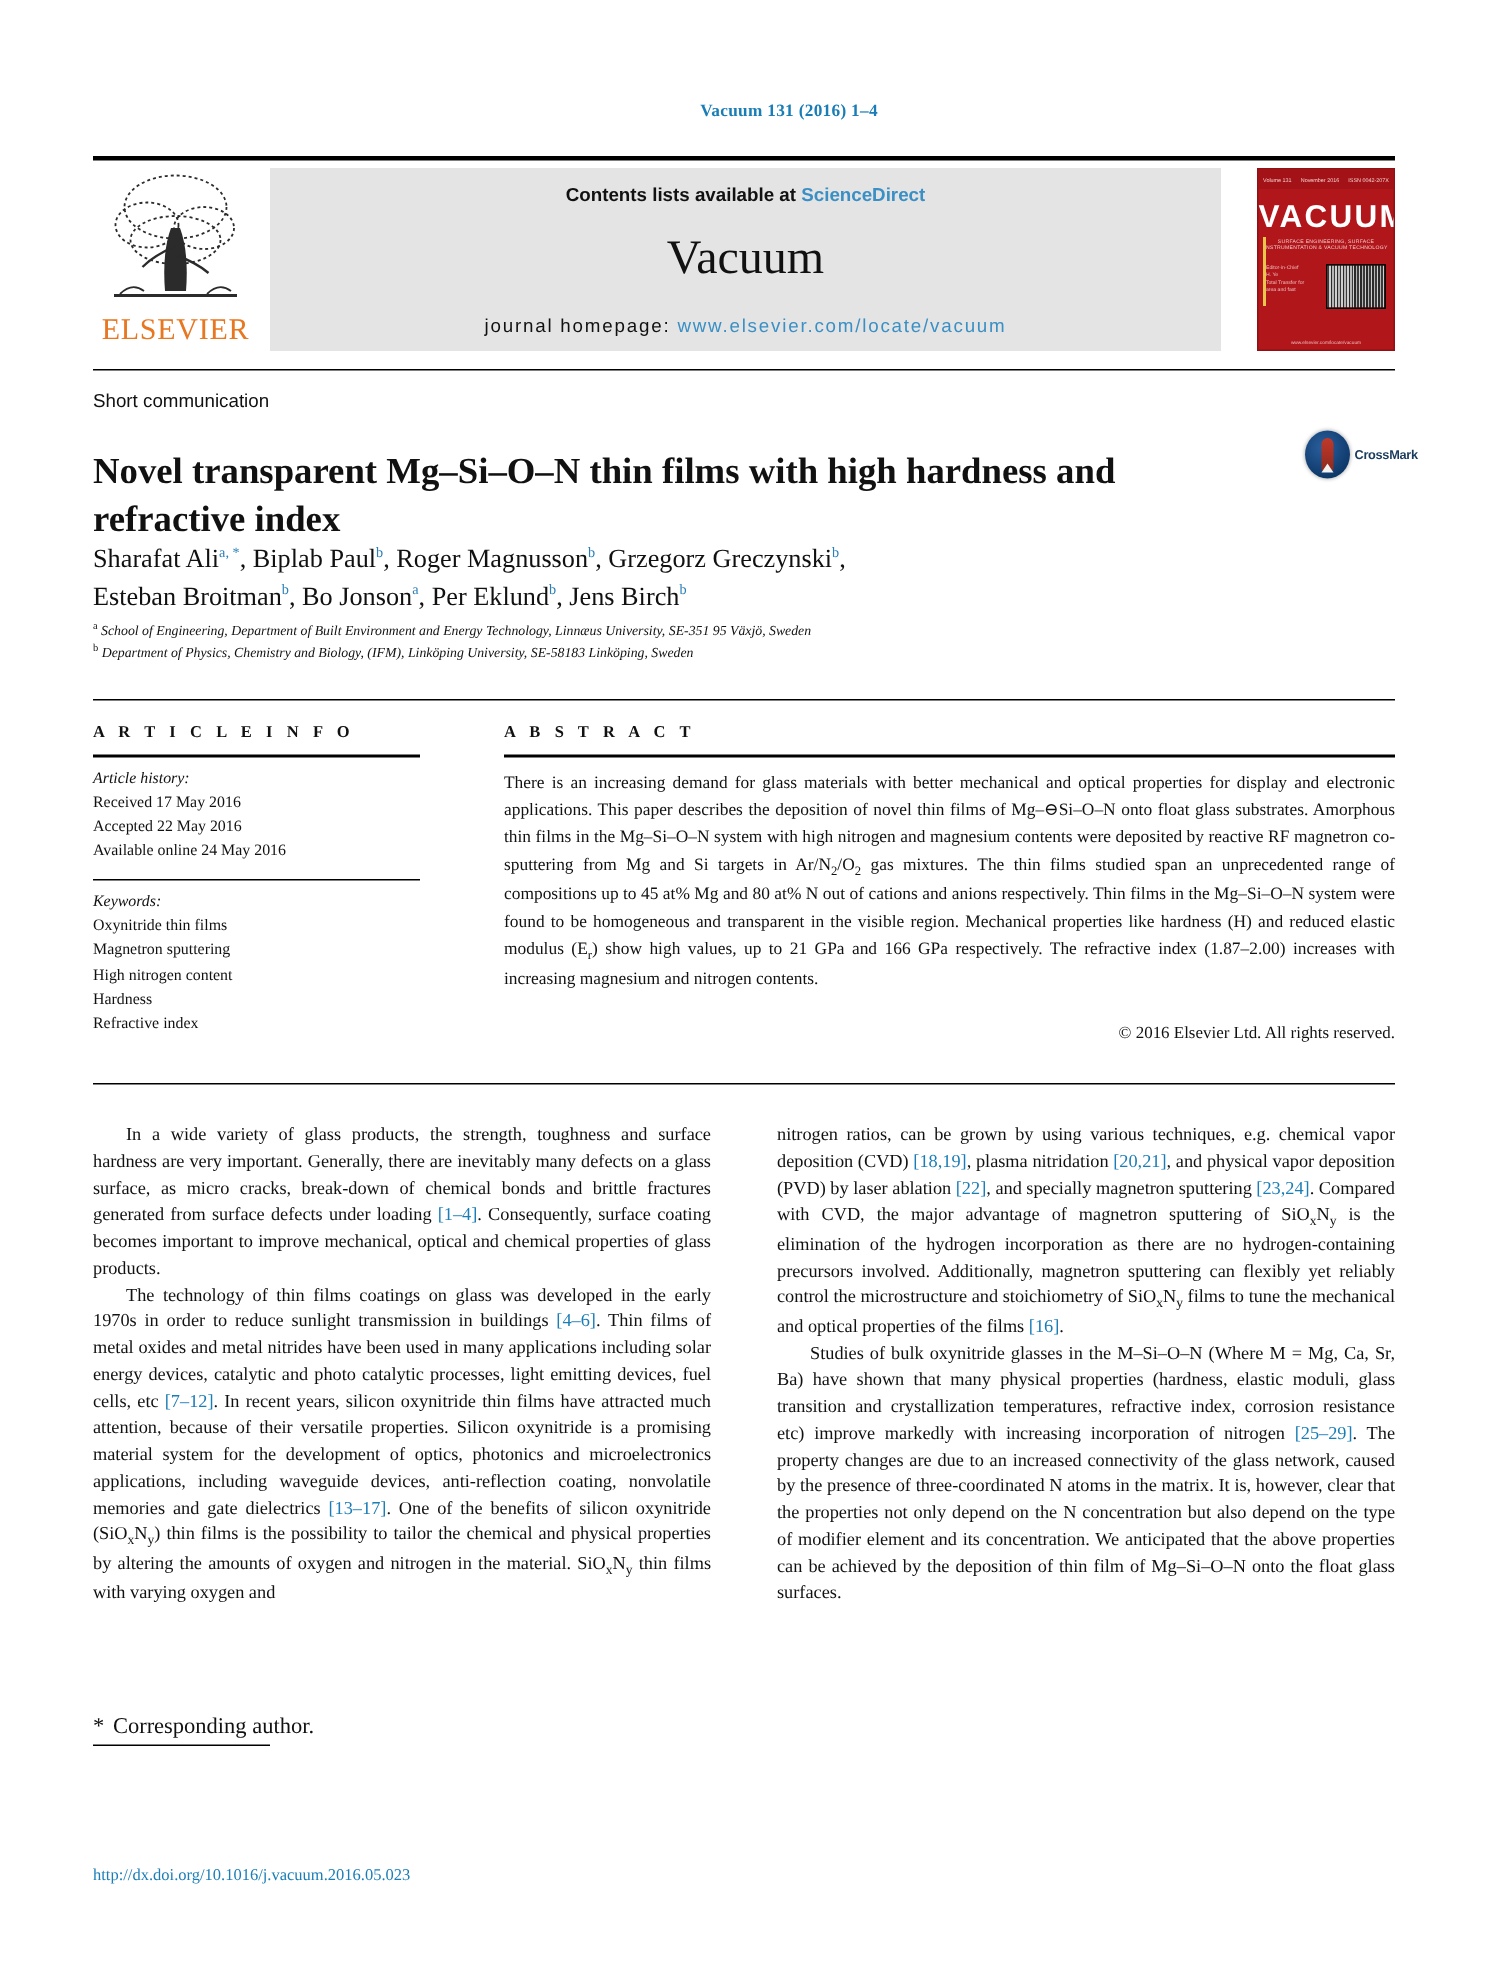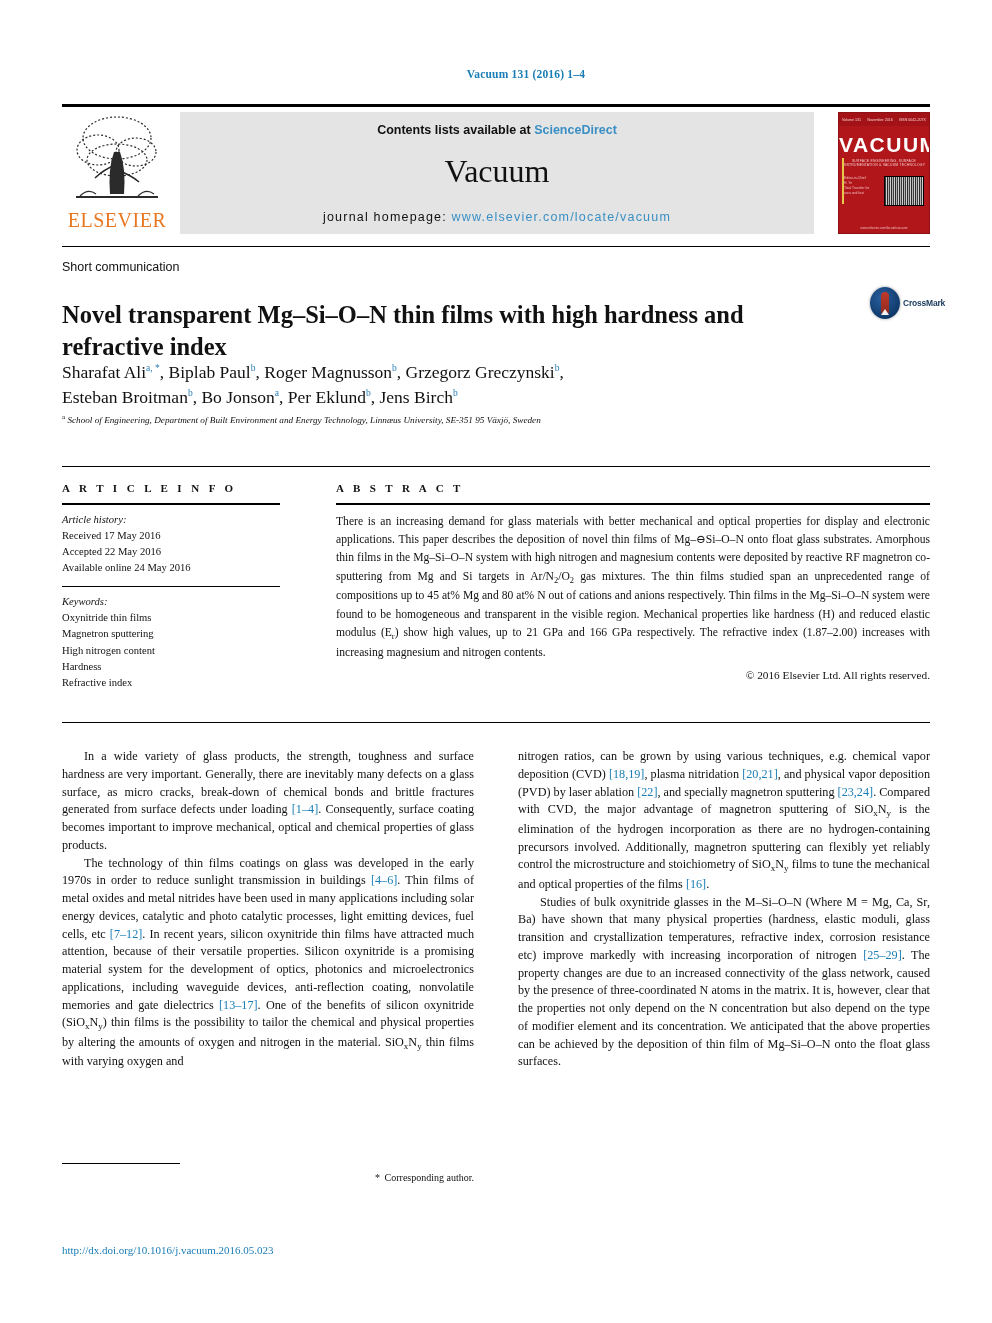--- a/index.html
+++ b/index.html
@@ -331,21 +331,21 @@
     margin-top: 8px;
     font-size: 11.6px;
     line-height: 1.58;
     text-align: justify;
     color: #111;
   }
   .abstract-text sub {
     font-size: 8.5px;
   }
   .copyright {
-    margin-top: 7px;
+    margin-top: 21px;
     text-align: right;
     font-size: 11.3px;
     color: #111;
   }
 
   
   .body-rule {
     position: absolute;
     left: 62px;
     top: 722px;
@@ -386,26 +386,25 @@
     position: absolute;
     left: 62px;
     top: 1163px;
     width: 118px;
     height: 1px;
     background: #000;
   }
   .footnote {
     position: absolute;
     left: 62px;
-    top: 1170px;
+    top: 1140px;
     width: 412px;
-    font-size: 10px;
+    font-size: 15px;
     line-height: 1.55;
     color: #111;
-    text-align: right;
   }
   .footnote .star { letter-spacing: 2px; }
   .footnote .em { font-style: italic; }
   .footnote .mail { color: #1a7db6; }
 
   .doi-block {
     position: absolute;
     left: 62px;
     top: 1242px;
     width: 440px;
@@ -494,20 +493,21 @@
     <span><span>Roger Magnusson</span><sup>b</sup></span>,
     <span><span>Grzegorz Greczynski</span><sup>b</sup></span>,<br>
     <span><span>Esteban Broitman</span><sup>b</sup></span>,
     <span><span>Bo Jonson</span><sup>a</sup></span>,
     <span><span>Per Eklund</span><sup>b</sup></span>,
     <span><span>Jens Birch</span><sup>b</sup></span>
   </div>
 
   <div class="affils">
     <div><sup>a</sup> <span>School of Engineering, Department of Built Environment and Energy Technology, Linnæus University, SE-351 95 Växjö, Sweden</span></div>
+    <div><sup>b</sup> <span>Department of Physics, Chemistry and Biology, (IFM), Linköping University, SE-58183 Linköping, Sweden</span></div>
   </div>
 
   <div class="rule-thin" style="top:466px;"></div>
 
   <div class="info-abstract">
 
     <div class="col-info">
       <div class="smallcaps-head">A R T I C L E  I N F O</div>
       <div class="hr-black"></div>
       <div class="info-block">

